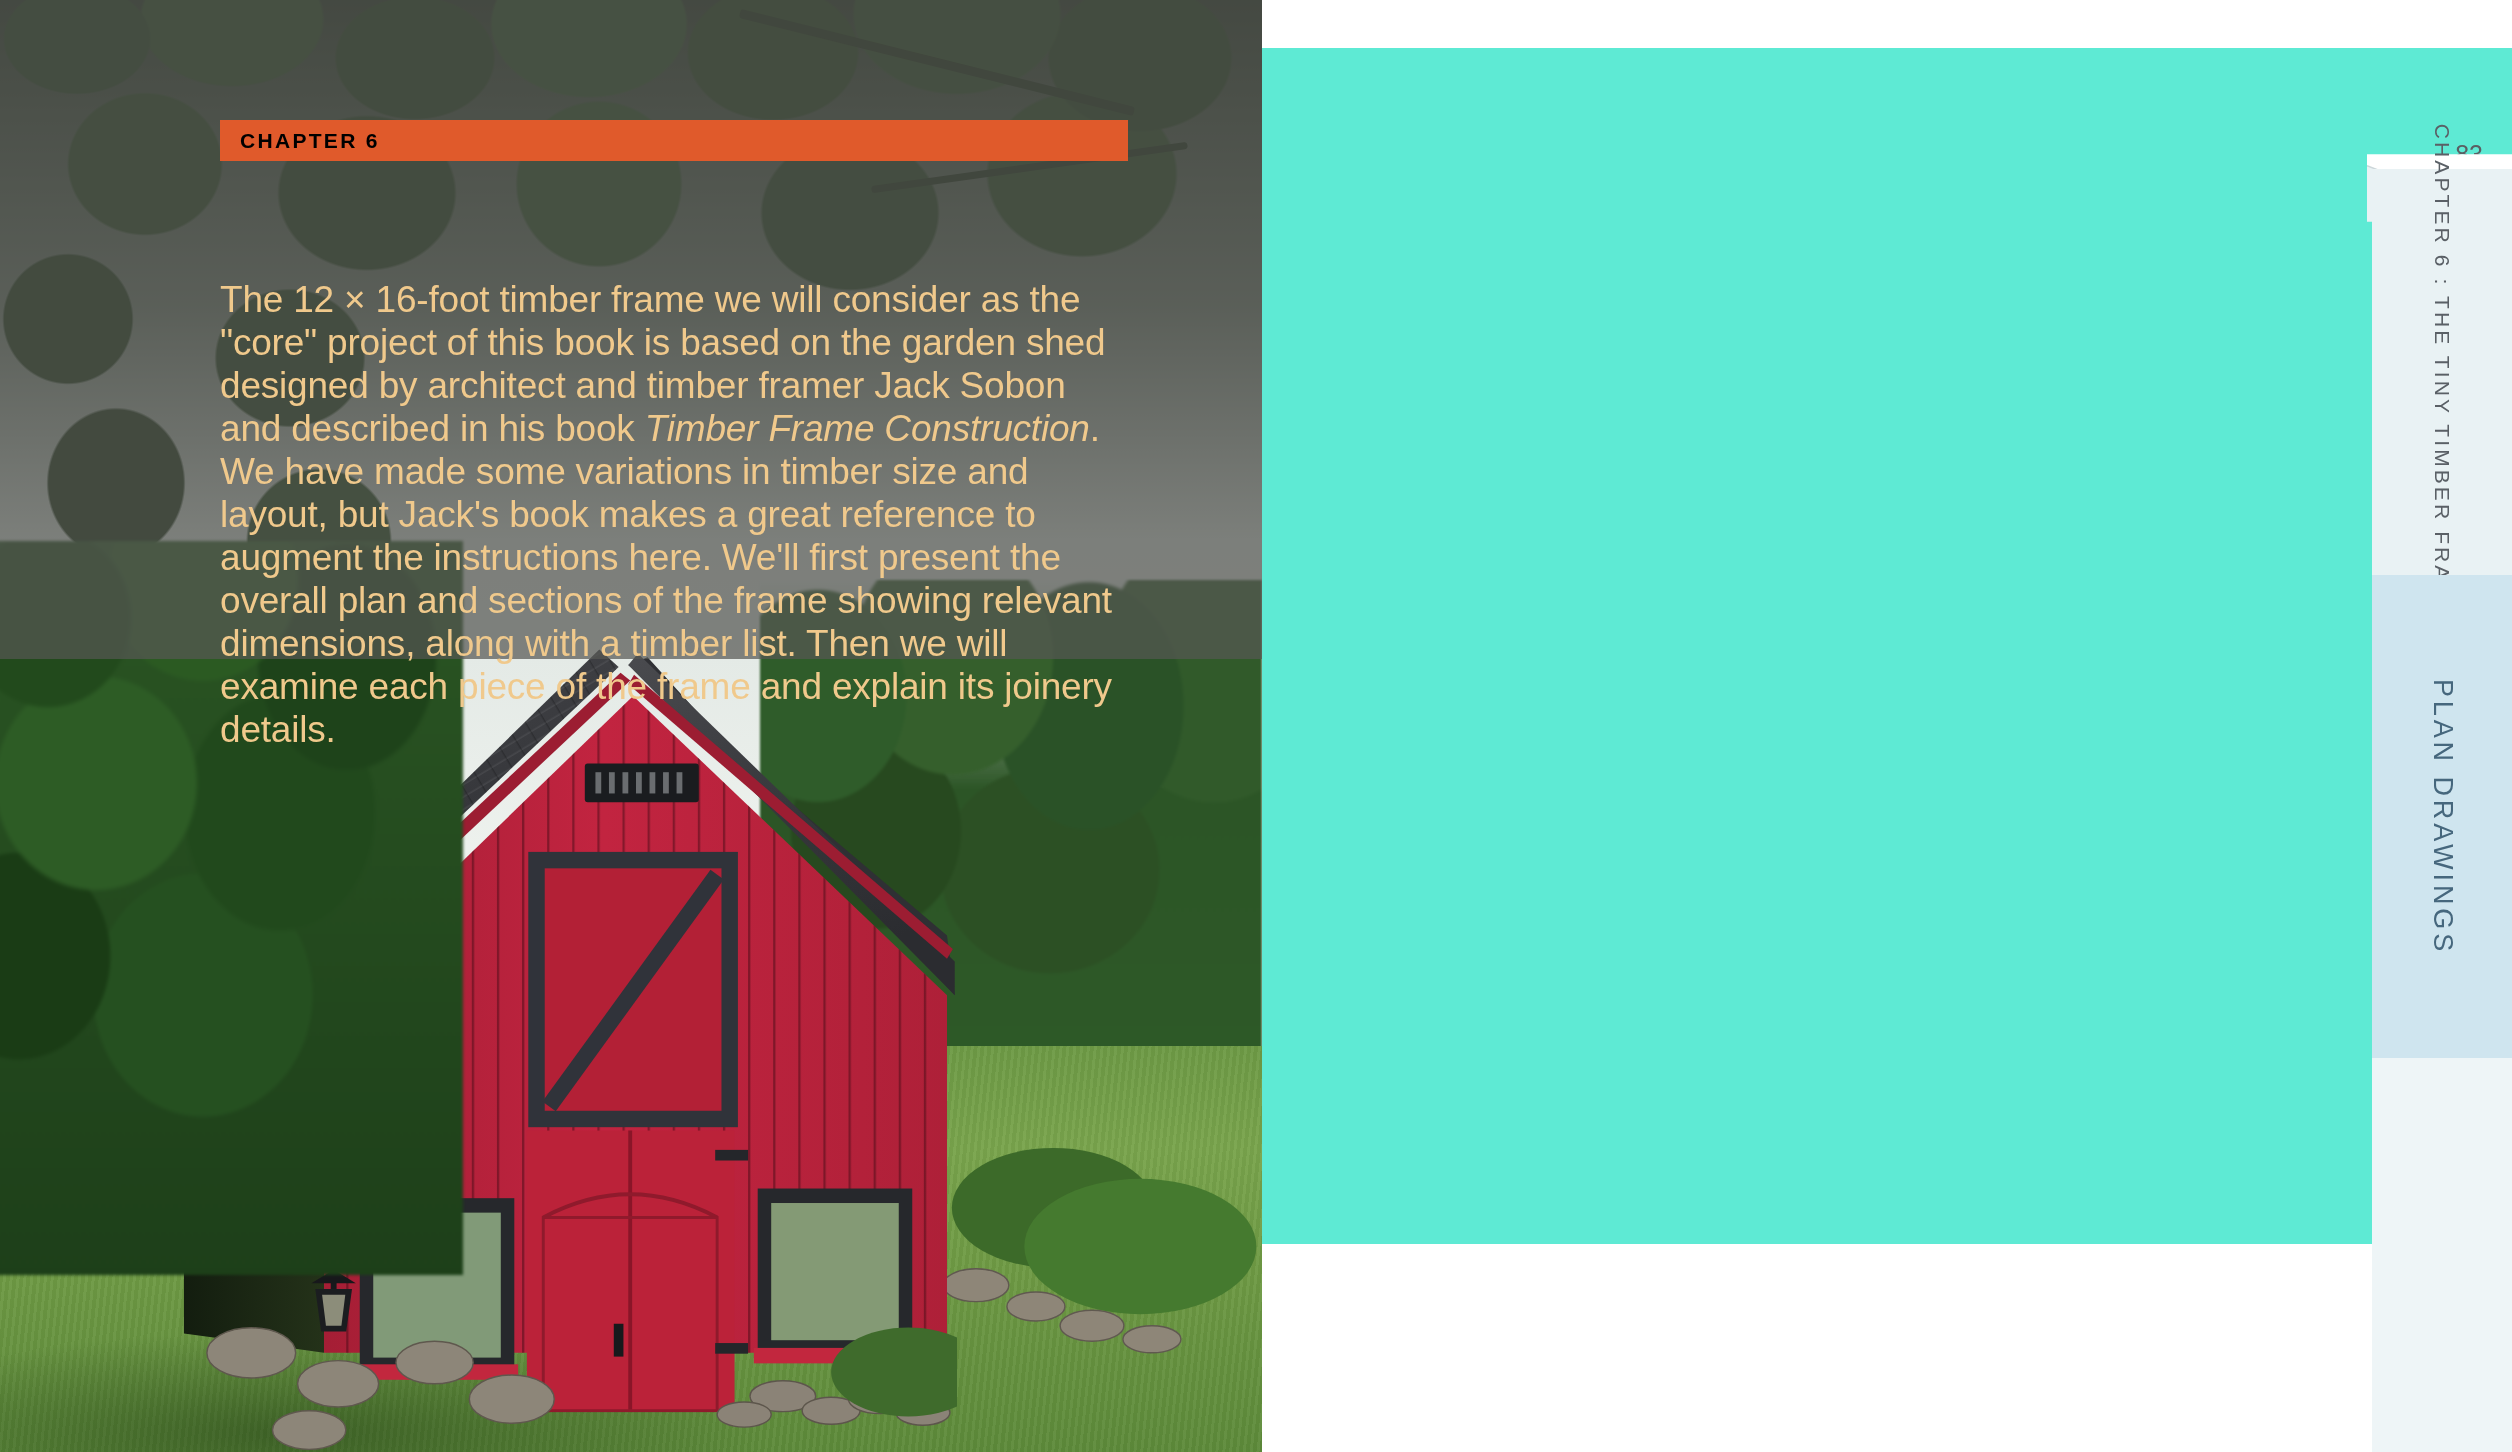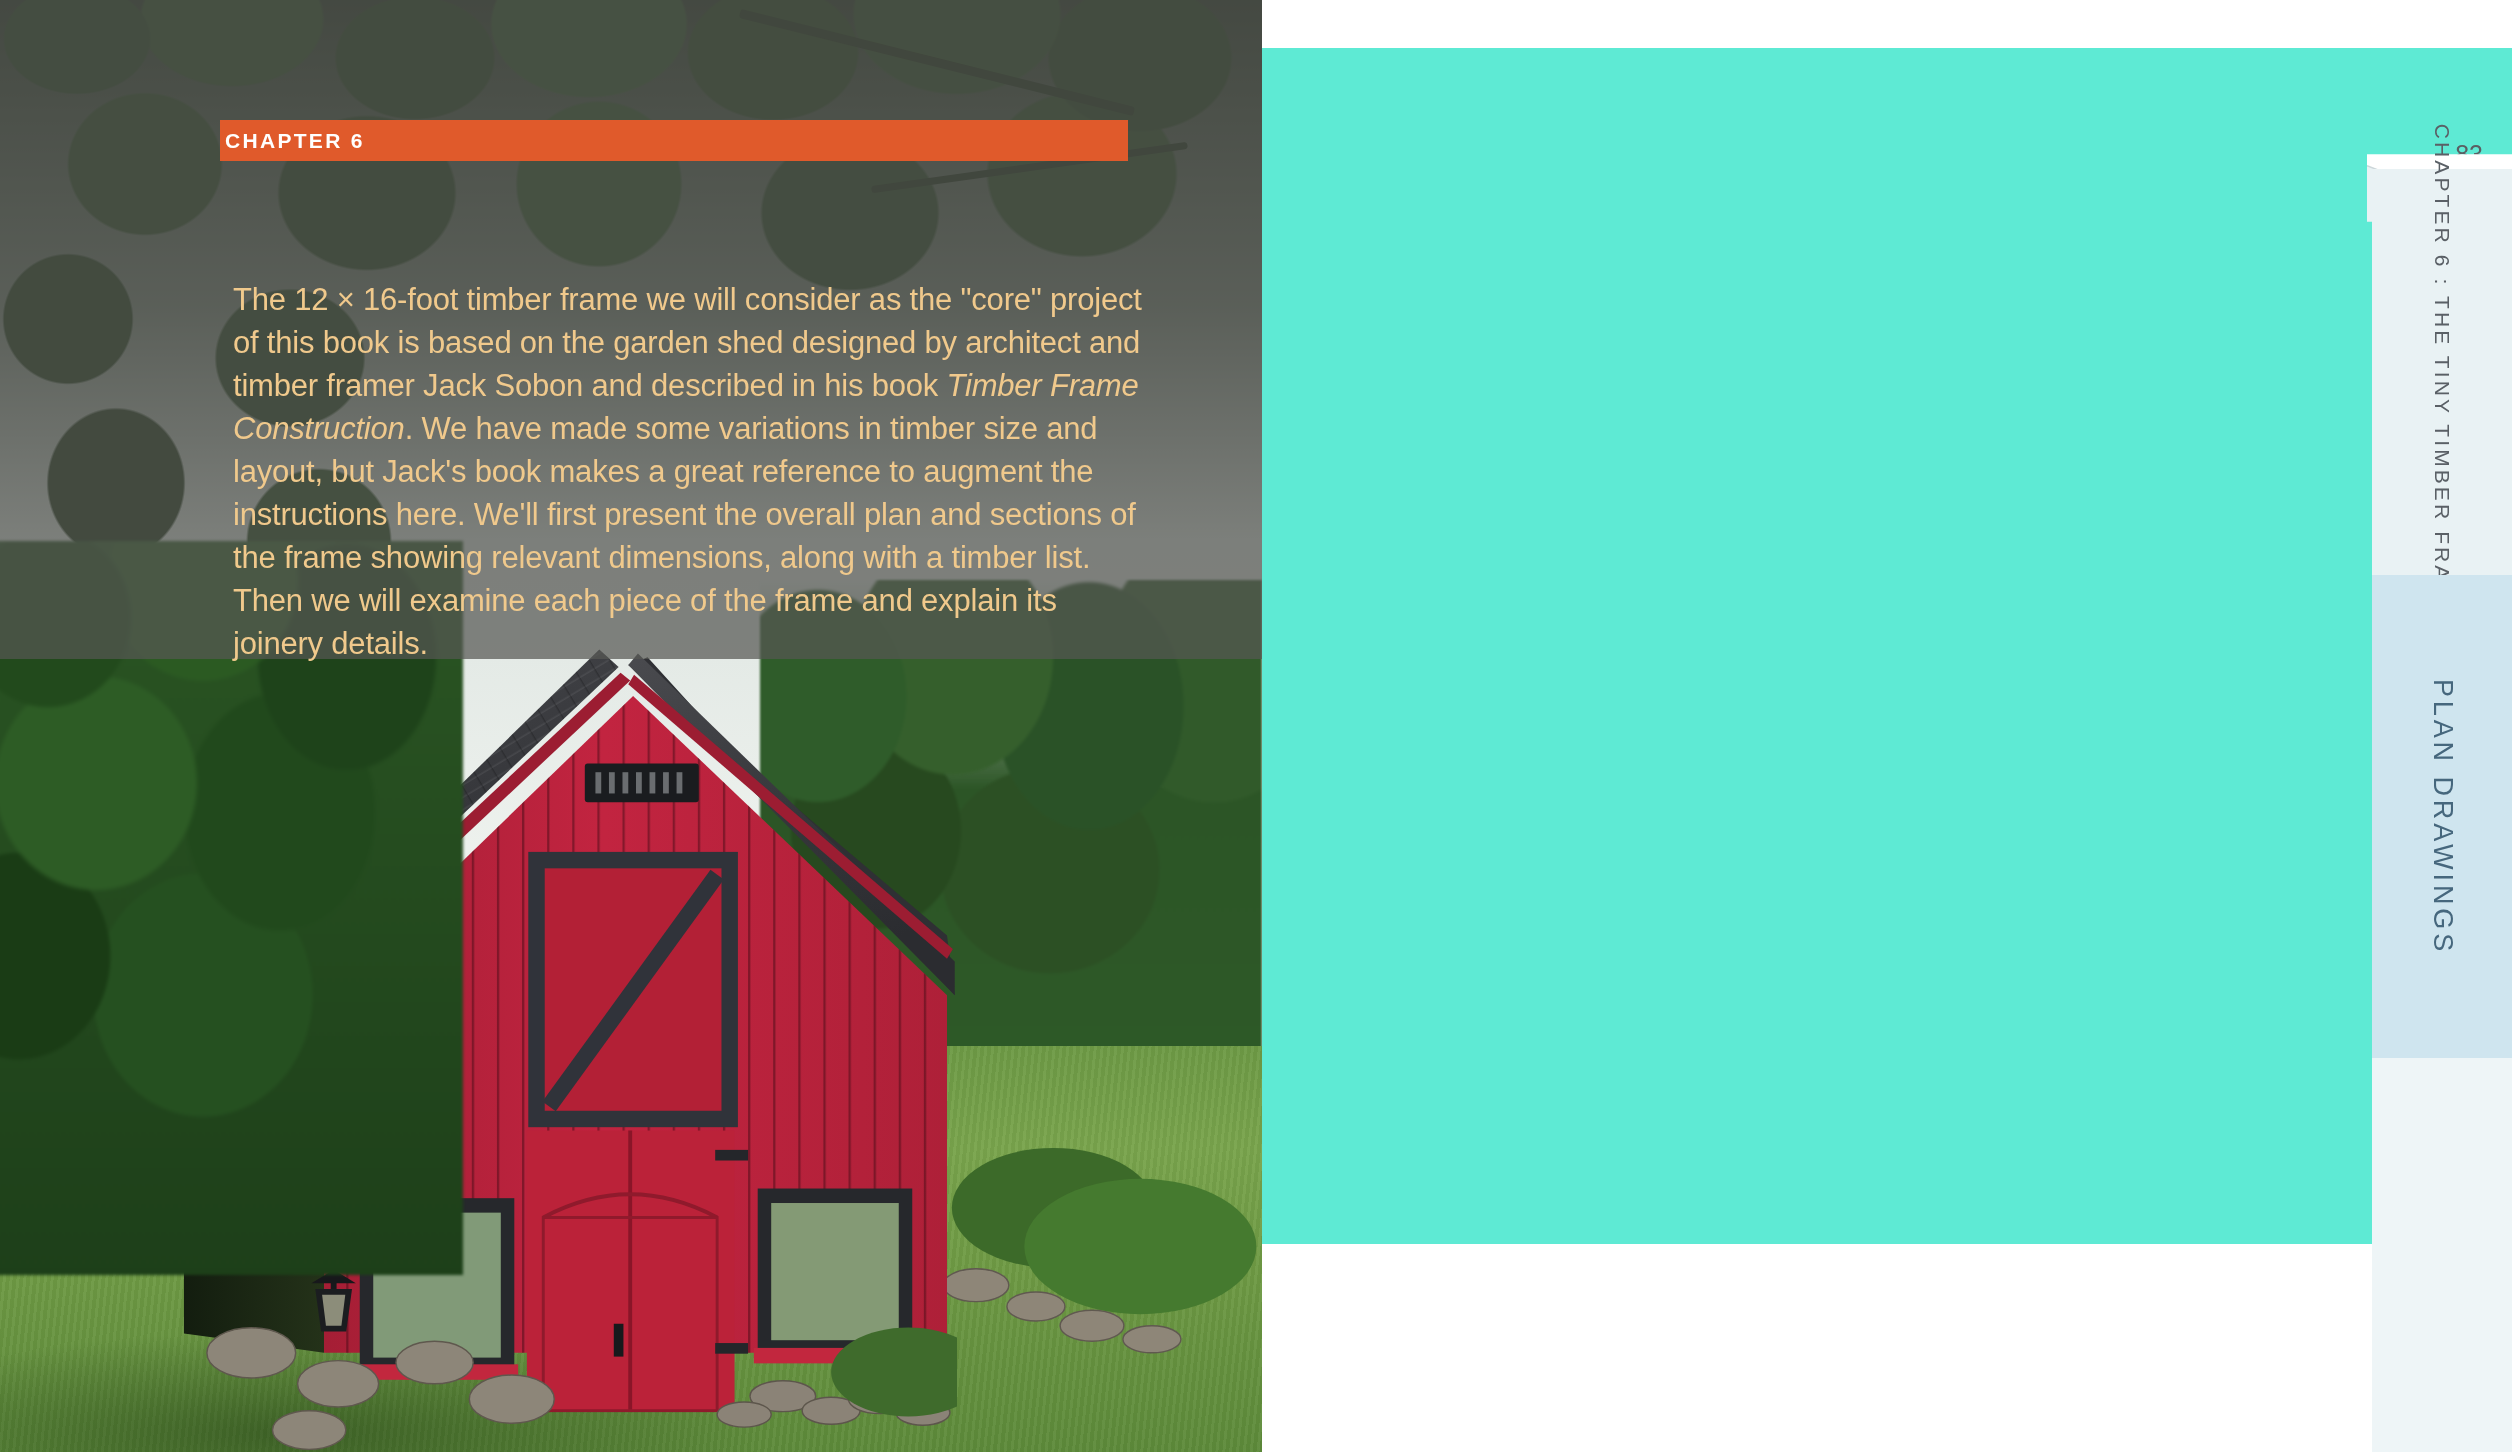--- a/index.html
+++ b/index.html
@@ -94,34 +94,34 @@
   
   .overlay {
     position:absolute; left:0; top:0; width:1262px; height:659px;
     background:rgba(86,88,83,0.72);
   }
   .chapter-bar {
     position:absolute; left:220px; top:120px; width:908px; height:41px;
     background:#e05a2b;
   }
   .chapter-bar span {
-    position:absolute; left:5px; top:8.7px;
-    font-size:21px; font-weight:bold; letter-spacing:2.3px; color:#ffffff;
+    position:absolute; left:20px; top:8.7px;
+    font-size:21px; font-weight:bold; letter-spacing:2.3px; color:#000000;
   }
   .chapter-title {
     position:absolute; left:220px; top:162px; width:966px;
     font-size:81px; letter-spacing:1px; line-height:1.06;
     font-weight:bold; color:transparent;
     -webkit-text-stroke:1.9px #ffffff;
     text-shadow:0 0 1px rgba(255,255,255,.5);
     font-family:"Liberation Sans", sans-serif;
   }
   .chapter-body {
-    position:absolute; left:233px; top:278px; width:913px;
-    font-size:31px; line-height:43px; color:#f0c98c;
+    position:absolute; left:220px; top:278px; width:913px;
+    font-size:37px; line-height:43px; color:#f0c98c;
     font-family:"Liberation Sans", sans-serif;
     letter-spacing:-0.2px;
   }
   .chapter-body i { font-style:italic; }
 
   
   .right-page { position:relative; width:1250px; height:1196px; background:#5eead4;margin-top:48px; }
 
   
   .page-num { position:absolute; right:29px; top:92px; font-size:25px; color:#5a5f63; }

